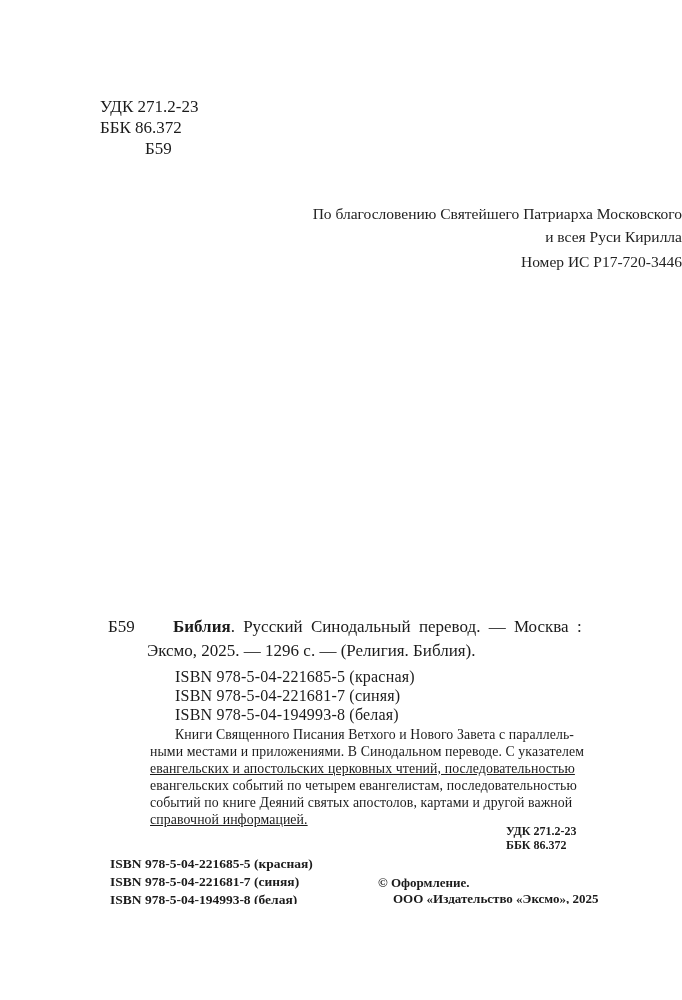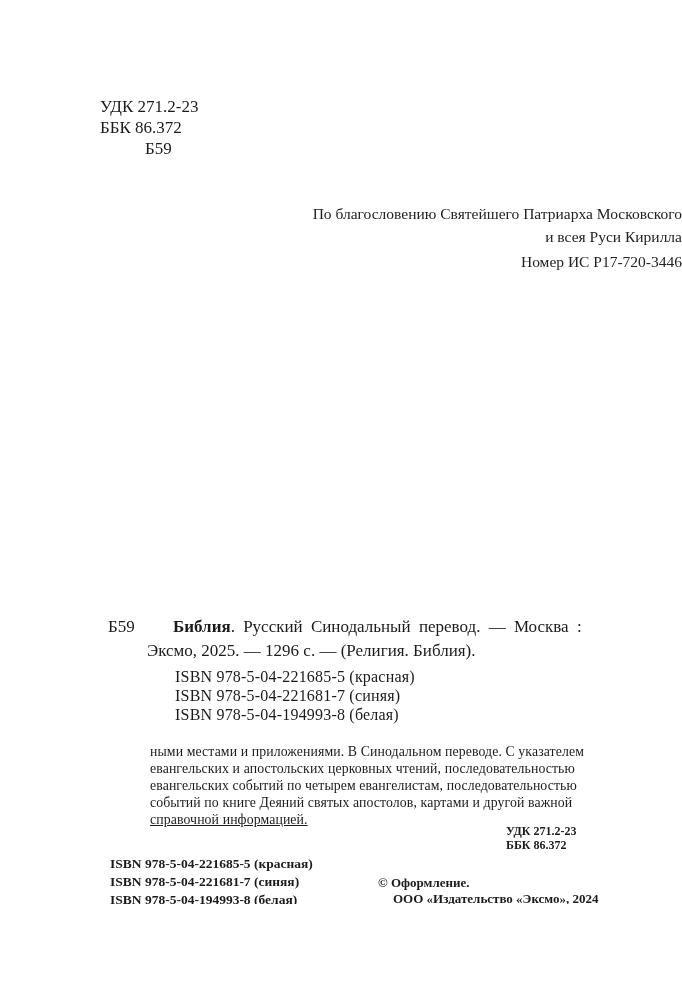--- a/index.html
+++ b/index.html
@@ -52,29 +52,30 @@
   <div class="abs bless" style="top:253px;">Номер ИС Р17-720-3446</div>
 
   <div class="abs entry" style="left:108px; top:617px;">Б59</div>
   <div class="abs entry entry-first" style="left:173px; top:617px;"><span class="bold">Библия</span><span>. Русский Синодальный перевод. — Москва :</span></div>
   <div class="abs entry" style="left:147px; top:641px;">Эксмо, 2025. — 1296 с. — (Религия. Библия).</div>
 
   <div class="abs isbn-mid" style="left:175px; top:668px;">ISBN 978-5-04-221685-5 (красная)</div>
   <div class="abs isbn-mid" style="left:175px; top:687px;">ISBN 978-5-04-221681-7 (синяя)</div>
   <div class="abs isbn-mid" style="left:175px; top:706px;">ISBN 978-5-04-194993-8 (белая)</div>
 
+  <div class="abs ann" style="left:175px; top:727px;">Книги Священного Писания Ветхого и Нового Завета с параллель-</div>
   <div class="abs ann" style="left:150px; top:744px;">ными местами и приложениями. В Синодальном переводе. С указателем</div>
-  <div class="abs ann" style="left:150px; top:761px;">евангельских и апостольских церковных чтений, последовательностью</div>
+  <div class="abs ann" style="left:150px; top:761px;text-decoration:underline;">евангельских и апостольских церковных чтений, последовательностью</div>
   <div class="abs ann" style="left:150px; top:795px;">событий по книге Деяний святых апостолов, картами и другой важной</div>
   <div class="abs ann" style="left:150px; top:778px;">евангельских событий по четырем евангелистам, последовательностью</div>
   <div class="abs ann" style="left:150px; top:812px;text-decoration:underline;">справочной информацией.</div>
 
   <div class="abs code-sm" style="left:506px; top:824px;">УДК 271.2-23</div>
   <div class="abs code-sm" style="left:506px; top:838px;">ББК 86.372</div>
 
   <div class="abs isbn-foot" style="left:110px; top:856px;">ISBN 978-5-04-221685-5 (красная)</div>
   <div class="abs isbn-foot" style="left:110px; top:874px;">ISBN 978-5-04-221681-7 (синяя)</div>
   <div class="abs isbn-foot" style="left:110px; top:892px;">ISBN 978-5-04-194993-8 (белая)</div>
 
   <div class="abs copy" style="left:378px; top:875px;">© Оформление.</div>
-  <div class="abs copy" style="left:393px; top:891px;">ООО «Издательство «Эксмо», 2024</div>
+  <div class="abs copy" style="left:393px; top:891px;">ООО «Издательство «Эксмо», 2025</div>
 
 </div>
 
 </body></html>

